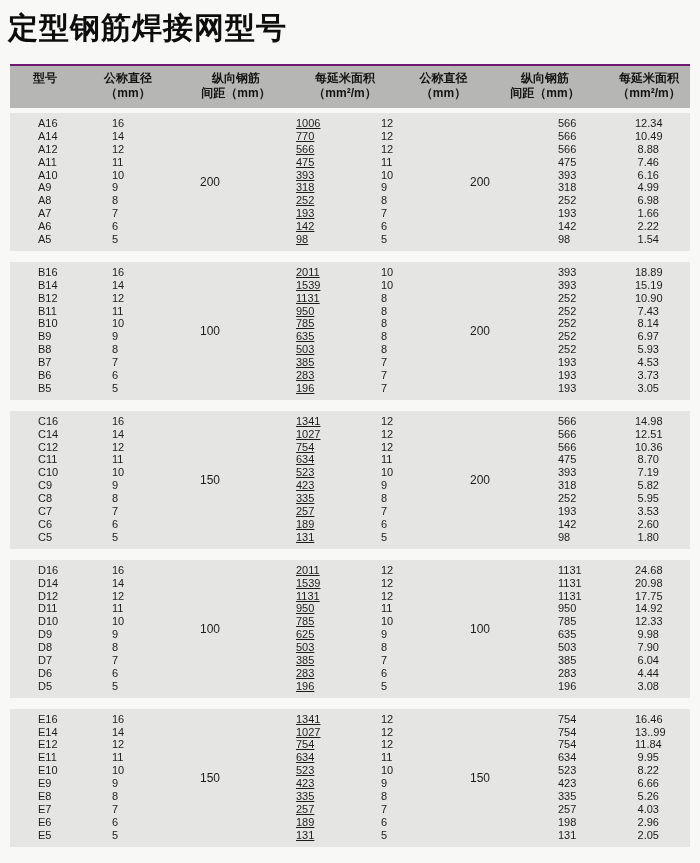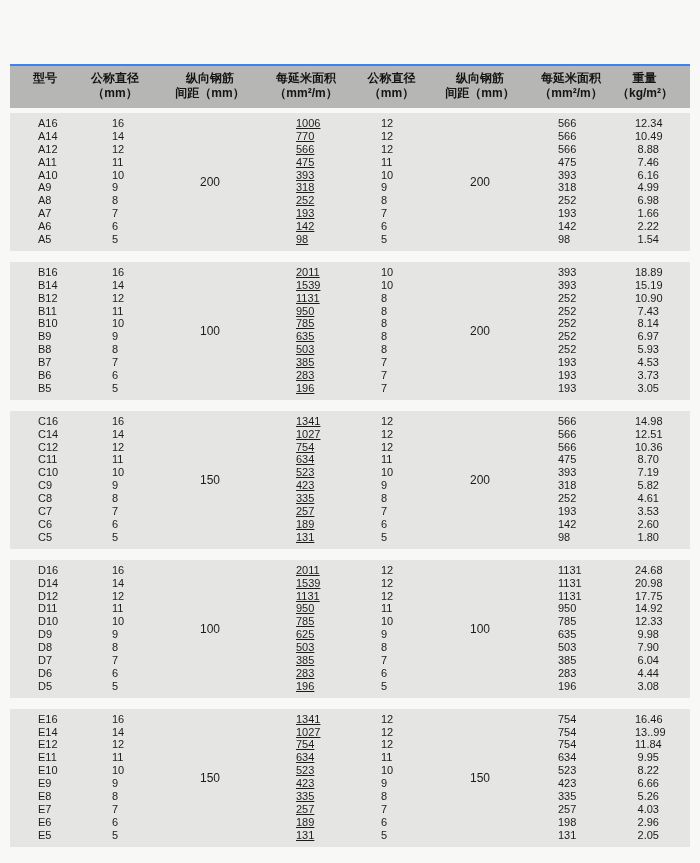--- a/index.html
+++ b/index.html
@@ -14,24 +14,24 @@
   .title {
     margin:0; padding:8px 0 0 8px;
     font-size:30px; font-weight:900; letter-spacing:1px;
     color:#0d0d0d;
     font-family:"DejaVu Sans", sans-serif;
   }
   .tablewrap { position:absolute; left:10px; top:64px; width:680px; }
   .thead {
     height:42px;
     background:#b6b6b4;
-    border-top:2px solid #3b82f6;
+    border-top:2px solid #701a75;
     display:grid;
     grid-template-columns:70px 70px 120px 100px 55px 110px 100px 55px;
-    font-weight:bold; font-size:12px; color:#141414;
+    font-weight:bold; font-size:12px; color:#141414;gap:13px;
   }
   .hcell { text-align:center; padding-top:5px; line-height:15px; position:relative; }
   .hcell .l2 { font-weight:bold; }
   .h4 { left:-14px; } .h5 { left:-6px; } .h7 { left:-14px; } .h8 { left:-18px; }
   .block {
     position:relative;
     background:#e5e5e3;
     padding:4px 0 5px 0;
     margin-top:11px;
   }
@@ -53,20 +53,21 @@
     position:absolute; top:50%; transform:translateY(-50%);
     font-size:12px; color:#1c1c1c; text-align:center;
   }
   .sp1 { left:140px; width:120px; }
   .sp2 { left:415px; width:110px; }
 </style>
 </head>
 <body>
 
 <div class="page">
+  <h1 class="title">定型钢筋焊接网型号</h1>
 
   <div class="tablewrap">
     <div class="thead">
       <div class="hcell h1">
         <div>型号</div>
         <div class="l2"></div>
       </div>
       <div class="hcell h2">
         <div>公称直径</div>
         <div class="l2">（mm）</div>
@@ -368,21 +369,21 @@
             <div class="cell c8">5.82</div>
           </div>
           <div class="row">
             <div class="cell c1">C8</div>
             <div class="cell c2">8</div>
             <div class="cell c3"></div>
             <div class="cell c4">335</div>
             <div class="cell c5">8</div>
             <div class="cell c6"></div>
             <div class="cell c7">252</div>
-            <div class="cell c8">4.61</div>
+            <div class="cell c8">5.95</div>
           </div>
           <div class="row">
             <div class="cell c1">C7</div>
             <div class="cell c2">7</div>
             <div class="cell c3"></div>
             <div class="cell c4">257</div>
             <div class="cell c5">7</div>
             <div class="cell c6"></div>
             <div class="cell c7">193</div>
             <div class="cell c8">3.53</div>

